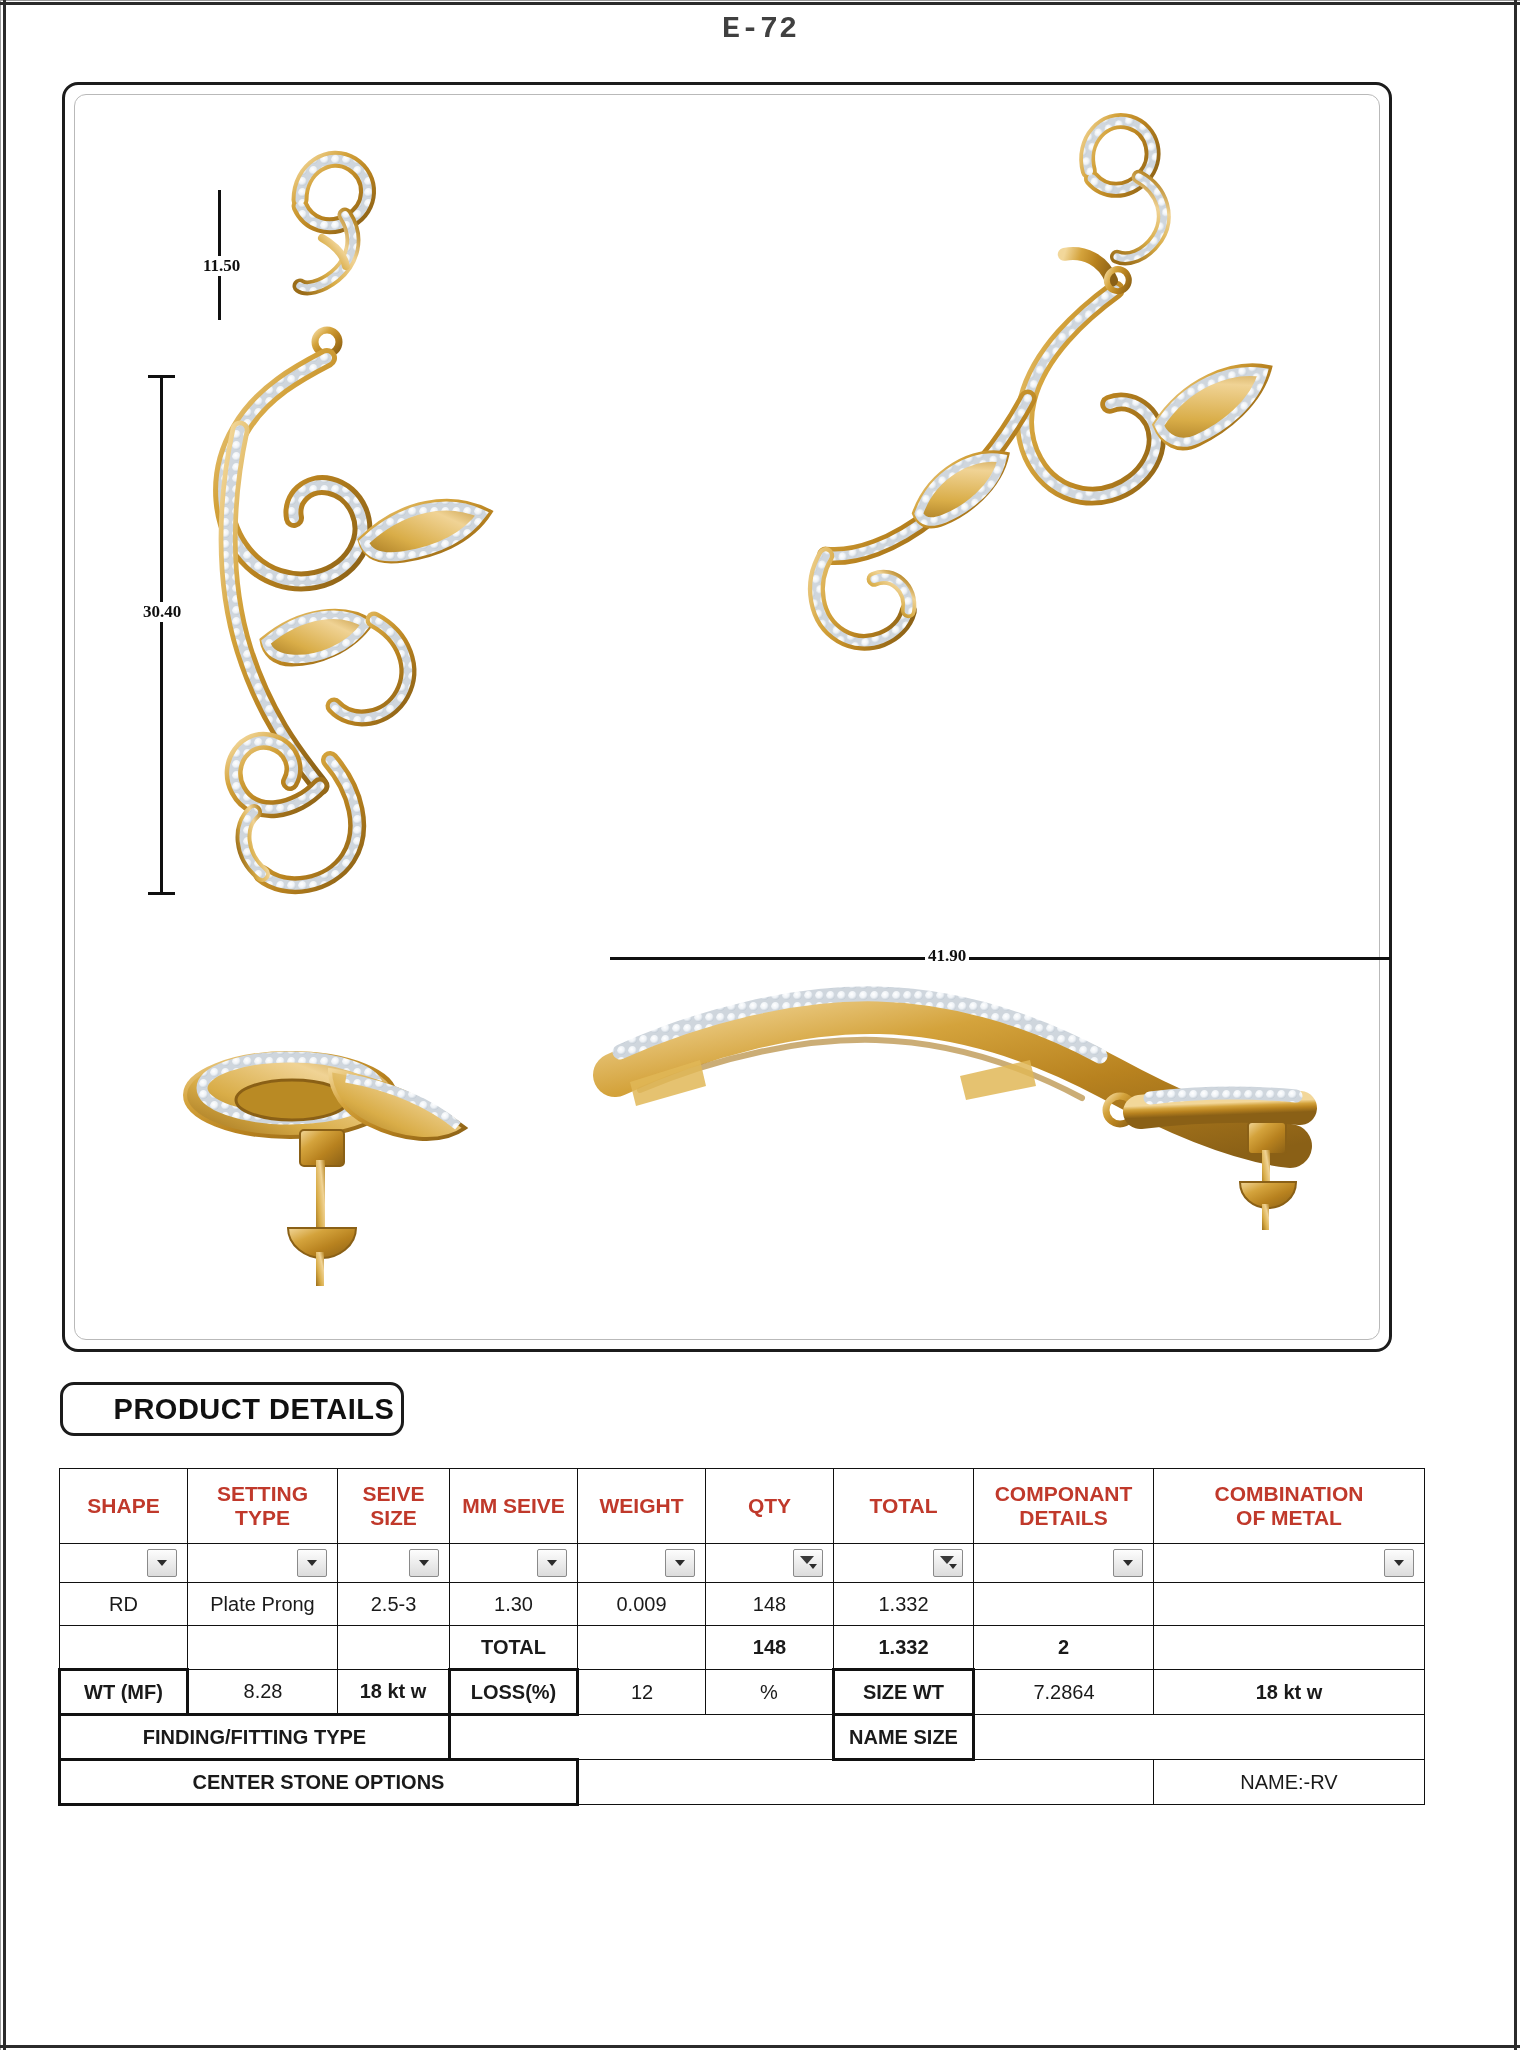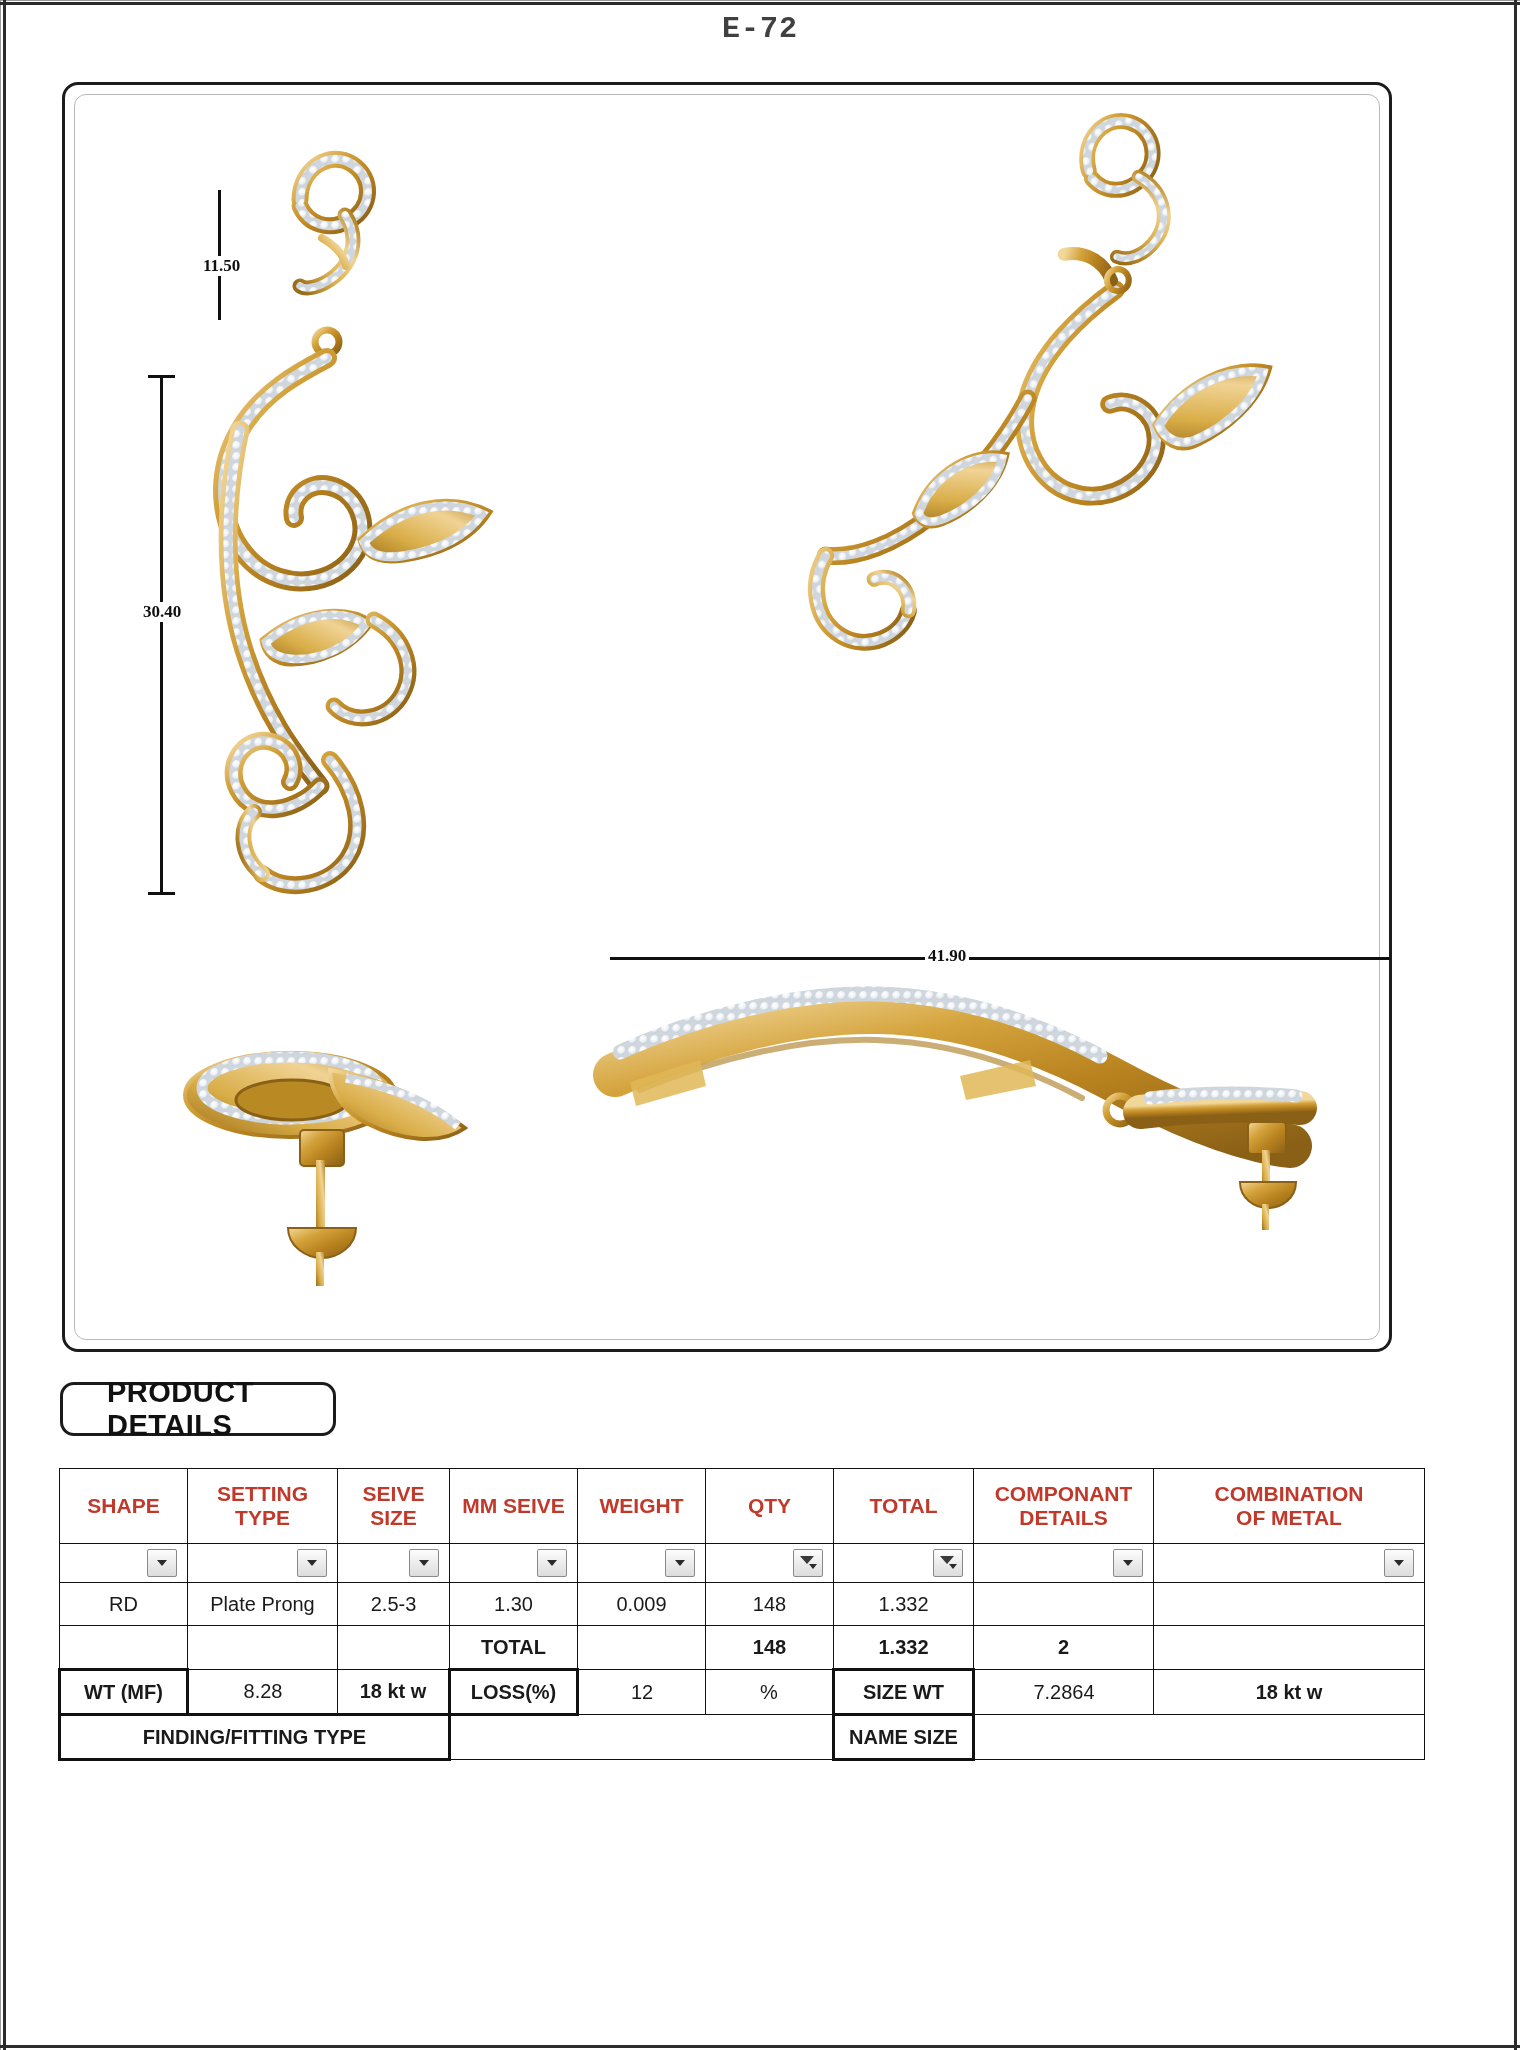--- a/index.html
+++ b/index.html
@@ -23,21 +23,21 @@
   .panel{position:absolute;left:62px;top:82px;width:1330px;height:1270px;
          border:3px solid #1c1c1c;border-radius:16px;background:#fff;box-sizing:border-box;}
   .panel-inner{position:absolute;left:74px;top:94px;width:1306px;height:1246px;
          border:1px solid #b9b9b9;border-radius:12px;box-sizing:border-box;}
 
   .dim-label{position:absolute;font-family:"Liberation Serif",serif;font-weight:bold;
              font-size:17px;color:#101010;background:#fff;padding:0 3px;white-space:nowrap;}
   .dim-line{position:absolute;background:#101010;}
 
   
-  .pd-tab{position:absolute;left:60px;top:1382px;width:276px;height:54px;
+  .pd-tab{position:absolute;left:60px;top:1382px;width:344px;height:54px;
           border:3px solid #1b1b1b;border-radius:14px;background:#fff;box-sizing:border-box;
           display:flex;align-items:center;justify-content:center;padding-left:44px;}
   .pd-tab span{font-size:29px;font-weight:bold;letter-spacing:0.5px;color:#111;}
 
   
   .tbl{position:absolute;left:58px;top:1468px;width:1365px;border-collapse:collapse;
        table-layout:fixed;background:#fff;}
   .tbl td{border:1.5px solid #111;padding:0;text-align:center;vertical-align:middle;
           font-size:20px;color:#1a1a1a;height:42px;}
   .hdr td{color:#c0392b;font-weight:bold;font-size:21px;height:74px;line-height:1.12;}
@@ -317,16 +317,21 @@
       <td class="lbl">18 kt w</td>
     </tr>
 
     <tr>
       <td class="lbl thick lefttext" colspan="3">FINDING/FITTING TYPE</td>
       <td colspan="3"></td>
       <td class="lbl thick">NAME SIZE</td>
       <td colspan="2"></td>
     </tr>
 
+    <tr>
+      <td class="lbl thick lefttext" colspan="4">CENTER STONE OPTIONS</td>
+      <td colspan="4"></td>
+      <td class="lefttext">NAME:-RV</td>
+    </tr>
   </tbody>
     </table>
 
 </div>
 
 </body></html>

